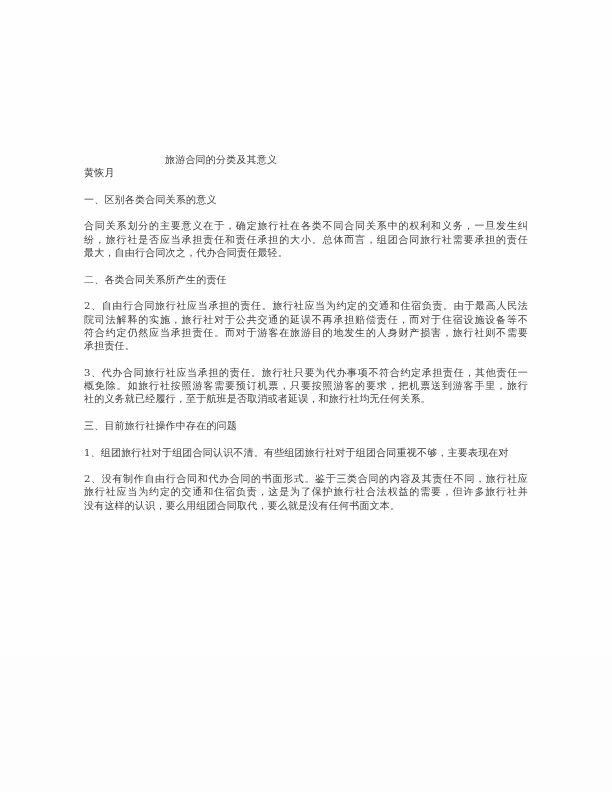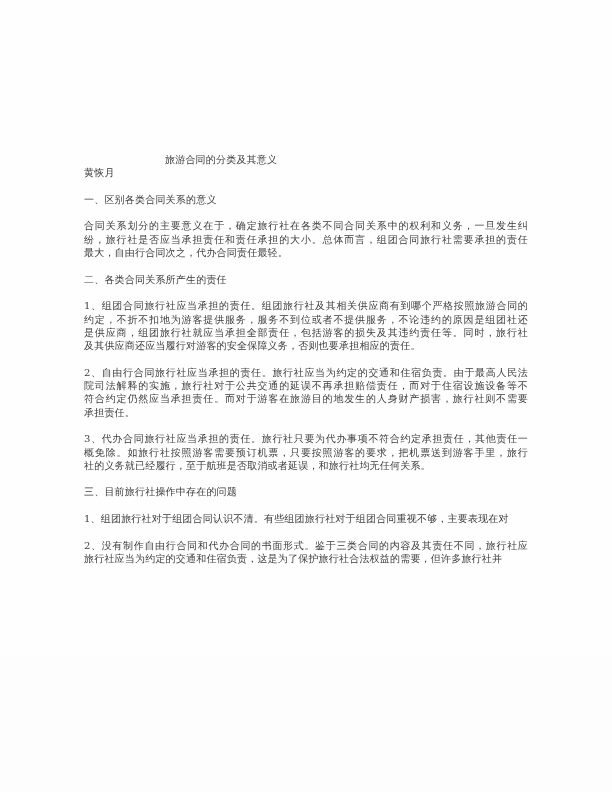--- a/index.html
+++ b/index.html
@@ -56,26 +56,20 @@
     <div class="line single gap">一、区别各类合同关系的意义</div>
 
     <div class="para gap">
         <div class="line">合同关系划分的主要意义在于，确定旅行社在各类不同合同关系中的权利和义务，一旦发生纠</div>
         <div class="line">纷，旅行社是否应当承担责任和责任承担的大小。总体而言，组团合同旅行社需要承担的责任</div>
         <div class="line">最大，自由行合同次之，代办合同责任最轻。</div>
       </div>
 
     <div class="line single gap">二、各类合同关系所产生的责任</div>
 
-    <div class="para gap">
-        <div class="line">1、组团合同旅行社应当承担的责任。组团旅行社及其相关供应商有到哪个严格按照旅游合同的</div>
-        <div class="line">约定，不折不扣地为游客提供服务，服务不到位或者不提供服务，不论违约的原因是组团社还</div>
-        <div class="line">是供应商，组团旅行社就应当承担全部责任，包括游客的损失及其违约责任等。同时，旅行社</div>
-        <div class="line">及其供应商还应当履行对游客的安全保障义务，否则也要承担相应的责任。</div>
-      </div>
 
     <div class="para gap">
         <div class="line">2、自由行合同旅行社应当承担的责任。旅行社应当为约定的交通和住宿负责。由于最高人民法</div>
         <div class="line">院司法解释的实施，旅行社对于公共交通的延误不再承担赔偿责任，而对于住宿设施设备等不</div>
         <div class="line">符合约定仍然应当承担责任。而对于游客在旅游目的地发生的人身财产损害，旅行社则不需要</div>
         <div class="line">承担责任。</div>
       </div>
 
     <div class="para gap">
         <div class="line">3、代办合同旅行社应当承担的责任。旅行社只要为代办事项不符合约定承担责任，其他责任一</div>
@@ -85,16 +79,17 @@
 
     <div class="line single gap">三、目前旅行社操作中存在的问题</div>
 
     <div class="para gap">
         <div class="line">1、组团旅行社对于组团合同认识不清。有些组团旅行社对于组团合同重视不够，主要表现在对</div>
       </div>
 
     <div class="para gap">
         <div class="line">2、没有制作自由行合同和代办合同的书面形式。鉴于三类合同的内容及其责任不同，旅行社应</div>
         <div class="line">旅行社应当为约定的交通和住宿负责，这是为了保护旅行社合法权益的需要，但许多旅行社并</div>
+        <div class="line">没有这样的认识，要么用组团合同取代，要么就是没有任何书面文本。</div>
       </div>
 
   </div>
 </div>
 
 </body></html>

